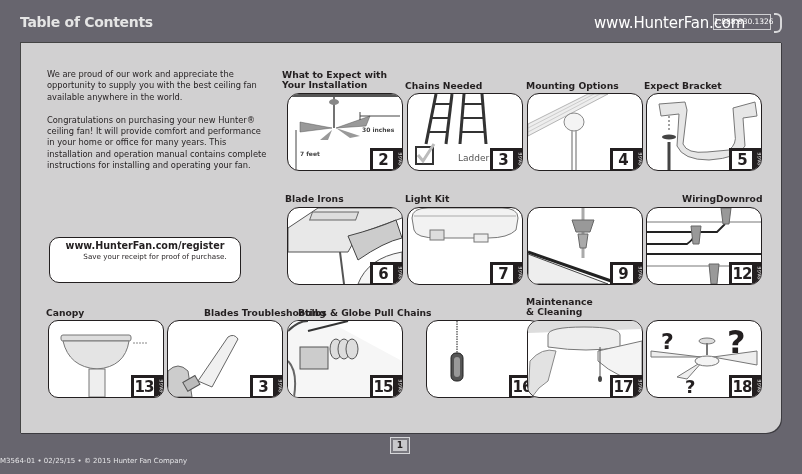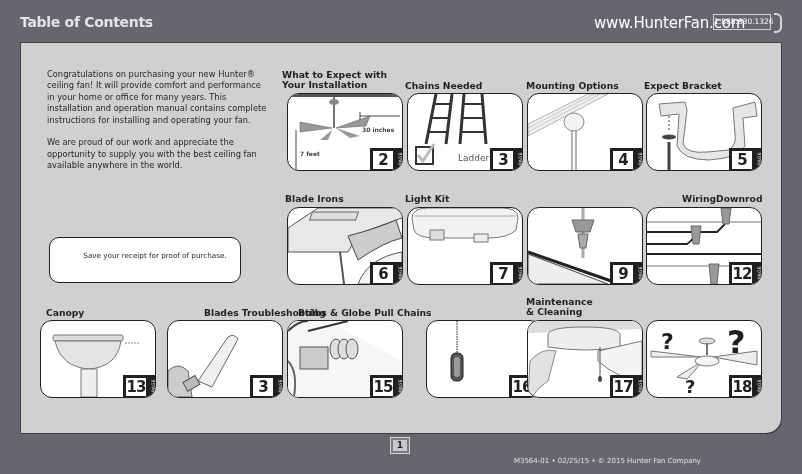--- a/index.html
+++ b/index.html
@@ -7,47 +7,48 @@
   .page-title { position:absolute; left:20px; top:14px; color:#e5e5e5; font-weight:bold; font-size:14px; letter-spacing:-0.3px; }
   .site-url { position:absolute; left:594px; top:14px; color:#fff; font-size:15px; letter-spacing:-0.2px; }
   .phone-box { position:absolute; left:713px; top:14px; width:56px; height:14px; border:1px solid #cfcfd2; color:#fff; font-size:7.5px; line-height:14px; text-align:center; }
   .phone-icon { position:absolute; left:774px; top:13px; width:6px; height:16px; border:2px solid #d8d8da; border-left:none; border-radius:0 6px 6px 0; }
   .panel { position:absolute; left:20px; top:42px; width:760px; height:390px; background:#d1d0d1; border-top:1px solid #444; border-left:1px solid #444; border-radius:0 0 15px 0; box-shadow: 1px 1px 0 #3c3b40; }
   .intro { position:absolute; left:47px; top:69px; width:220px; font-size:8.3px; line-height:11.4px; color:#231f20; }
   .intro p { margin:0 0 11.4px 0; }
   .register { position:absolute; left:49px; top:237px; width:190px; height:44px; background:#fff; border:1.5px solid #231f20; border-radius:10px; text-align:center; color:#231f20; }
   .register .l1 { font-weight:bold; font-size:9.6px; margin-top:3px; }
   .register .l2 { font-weight:bold; font-size:9.6px; margin-top:2px; }
-  .register .l3 { font-size:7.2px; margin-top:13px;padding-left:20px; }
+  .register .l3 { font-size:7.2px; margin-top:1px;padding-left:20px; }
   .sec-title { position:absolute; font-weight:bold; font-size:9.2px; color:#231f20; text-align:left; line-height:10px; white-space:nowrap; }
   .card { position:absolute; width:114px; height:76px; background:#fff; border:1.8px solid #231f20; border-radius:12px; overflow:hidden; }
   .pg { position:absolute; right:-2px; bottom:-2px; width:34px; height:24px; background:#231f20; }
   .pg .num { position:absolute; left:3px; top:3px; width:20px; height:18px; background:#fff; color:#231f20; font-weight:bold; font-size:15px; line-height:18px; text-align:center; letter-spacing:-1px; }
   .pg .ptxt { position:absolute; right:1px; top:4px; color:#fff; font-size:4.5px; writing-mode:vertical-rl; transform:rotate(180deg); letter-spacing:0.3px; }
   .illus { position:absolute; left:0; top:0; width:100%; height:100%; }
   .footer-page { position:absolute; left:390px; top:437px; width:18px; height:15px; border:1px solid #d5d5d8; background:#7a7980; }
   .footer-page span { display:block; margin:2px; height:11px; background:#c8c8cb; color:#231f20; font-weight:bold; font-size:9px; line-height:11px; text-align:center; }
-  .footer-text { position:absolute; left:0; width:701px; top:457px; text-align:right; color:#e6e6e8; font-size:7px; }
+  .footer-text { position:absolute; left:0; width:701px; top:457px; text-align:left; color:#e6e6e8; font-size:7px; }
 </style>
 </head>
 <body>
 
 <div class="page-title">Table of Contents</div>
 <div class="site-url">www.HunterFan.com</div>
 <div class="phone-box">1.888.830.1326</div>
 <div class="phone-icon"></div>
 
 <div class="panel"></div>
 
 <div class="intro">
+  <p>We are proud of our work and appreciate the opportunity to supply you with the best ceiling fan available anywhere in the world.</p>
   <p>Congratulations on purchasing your new Hunter® ceiling fan!  It will provide comfort and performance in your home or office for many years. This installation and operation manual contains complete instructions for installing and operating your fan.</p>
-  <p>We are proud of our work and appreciate the opportunity to supply you with the best ceiling fan available anywhere in the world.</p>
 </div>
 
 <div class="register">
+  <div class="l2">www.HunterFan.com/register</div>
   <div class="l3">Save your receipt for proof of purchase.</div>
 </div>
 
 <div class="sec-title" style="left:282px;top:70px;width:120px;">
   <div>What to Expect with</div>
   <div>Your Installation</div>
 </div>
 <div class="sec-title" style="left:405px;top:81px;width:114px;">Chains Needed</div>
 <div class="sec-title" style="left:526px;top:81px;width:114px;">Mounting Options</div>
 <div class="sec-title" style="left:644px;top:81px;width:114px;">Expect Bracket</div>
@@ -194,21 +195,21 @@
 </div>
 
 <div class="sec-title" style="left:46px;top:308px;width:114px;">Canopy</div>
 <div class="sec-title" style="left:204px;top:308px;">Blades Troubleshooting</div>
 <div class="sec-title" style="left:298px;top:308px;">Bulbs &amp; Globe Pull Chains</div>
 <div class="sec-title" style="left:526px;top:297px;width:114px;">
   <div>Maintenance</div>
   <div>&amp; Cleaning</div>
 </div>
 
-<div class="card" style="left:40px;top:320px;">
+<div class="card" style="left:48px;top:320px;border-radius:10px;">
   <svg class="illus" viewBox="0 0 114 76">
     <rect x="12" y="14" width="70" height="6" rx="2" fill="#ddd" stroke="#777"></rect>
     <path d="M14 20 Q20 46 48 48 Q76 46 80 20 Z" fill="#e4e4e4" stroke="#777"></path>
     <rect x="40" y="48" width="16" height="28" fill="#eee" stroke="#777"></rect>
     <line x1="84" y1="22" x2="98" y2="22" stroke="#888" stroke-dasharray="2,1"></line>
   </svg>
   <div class="pg">
       <div class="num">13</div>
       <div class="ptxt">PAGE</div>
     </div>

